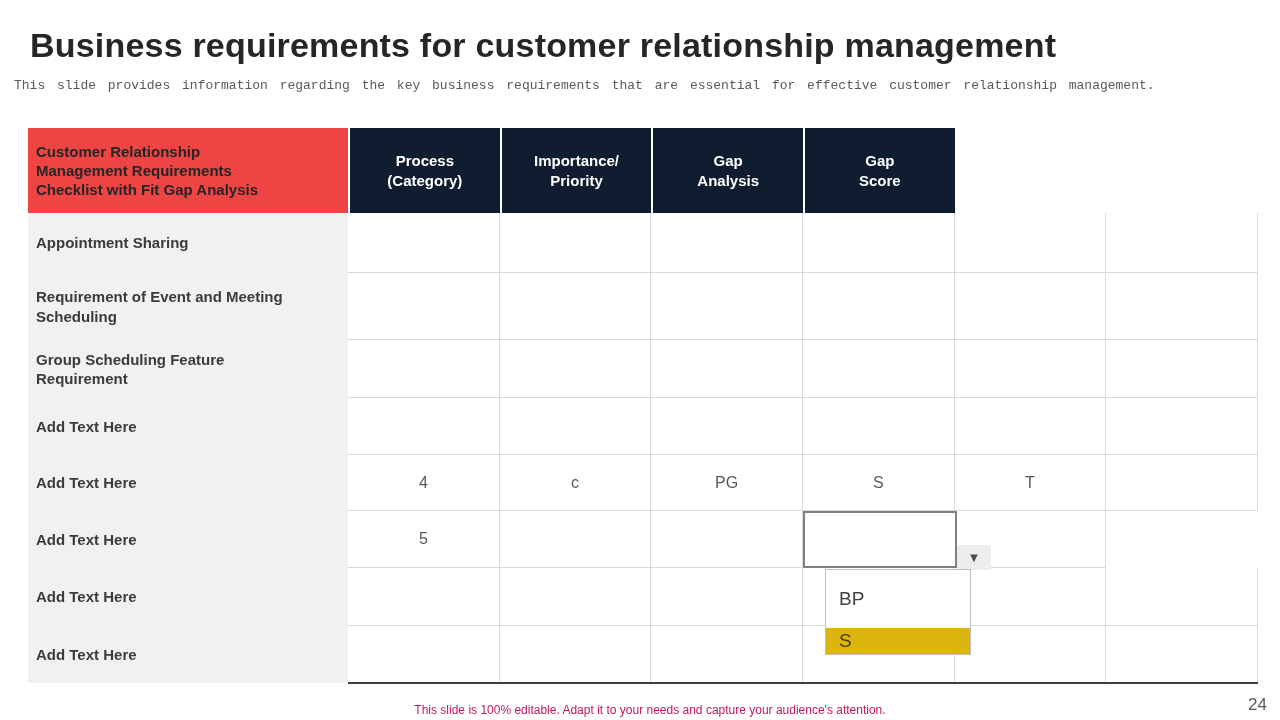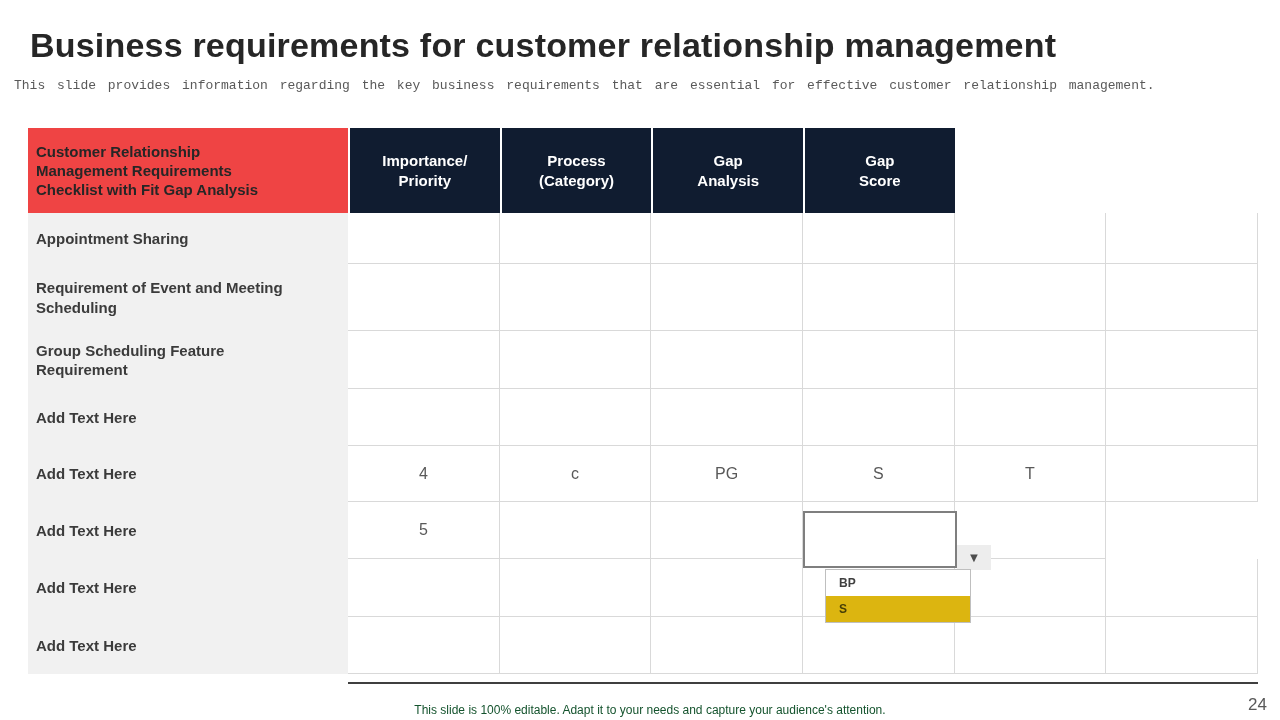--- a/index.html
+++ b/index.html
@@ -48,53 +48,53 @@
     position:absolute;left:929px;top:417px;width:34px;height:25px;
     background:#ededed;display:flex;align-items:center;justify-content:center;
     color:#4d4d4d;font-size:13px;z-index:4;cursor:pointer;
   }
   .dd-list{
     position:absolute;left:797px;top:441px;width:146px;background:#ffffff;
     border:1px solid #bfbfbf;z-index:5;box-sizing:border-box;
   }
   .dd-option{
     height:26px;display:flex;align-items:center;padding-left:13px;
-    font-weight:bold;font-size:12px;color:#404040;cursor:pointer;
+    font-weight:normal;font-size:19px;color:#404040;cursor:pointer;margin-top:16px;
   }
   .dd-option.highlighted{background:var(--gold,#dcb510);color:#473f07;}
   .footer-note{
     position:absolute;left:0;right:0;top:703px;text-align:center;
-    font-size:12px;color:#14532d;padding-left:20px;
+    font-size:12px;color:#be185d;padding-left:20px;
   }
   .page-number{
     position:absolute;right:13px;top:695px;font-size:17px;color:#595959;
   }
 </style>
 </head>
 <body>
 
 <div class="slide">
   <h1 class="title">Business requirements for customer relationship management</h1>
   <p class="subtitle">This slide provides information regarding the key business requirements that are essential for effective customer relationship management.</p>
 
   <div class="table">
     <div class="header-row">
       <div class="corner-cell">Customer Relationship Management Requirements Checklist with Fit Gap Analysis</div>
+      <div class="th">Process
+(Category)</div>
       <div class="th">Importance/
 Priority</div>
-      <div class="th">Process
-(Category)</div>
       <div class="th">Gap
 Analysis</div>
       <div class="th">Gap
 Score</div>
     </div>
 
     <div id="tbody">
-        <div class="row" style="height: 51px;">
+        <div class="row" style="height: 60px;">
           <div class="row-label">Appointment Sharing</div>
           <div class="cell"></div>
           <div class="cell"></div>
           <div class="cell"></div>
           <div class="cell"></div>
           <div class="cell"></div>
           <div class="cell"></div>
         </div>
         <div class="row" style="height: 67px;">
           <div class="row-label">Requirement of Event and Meeting Scheduling</div>

